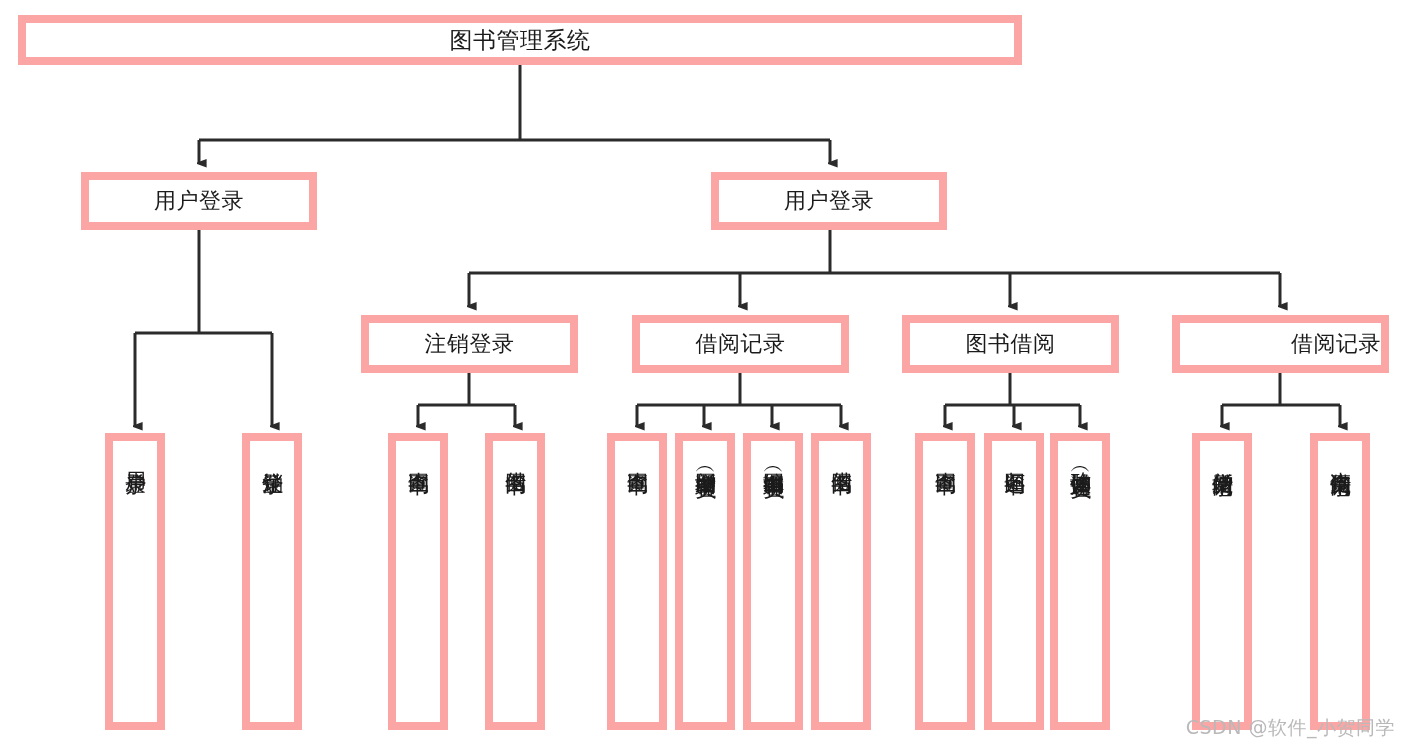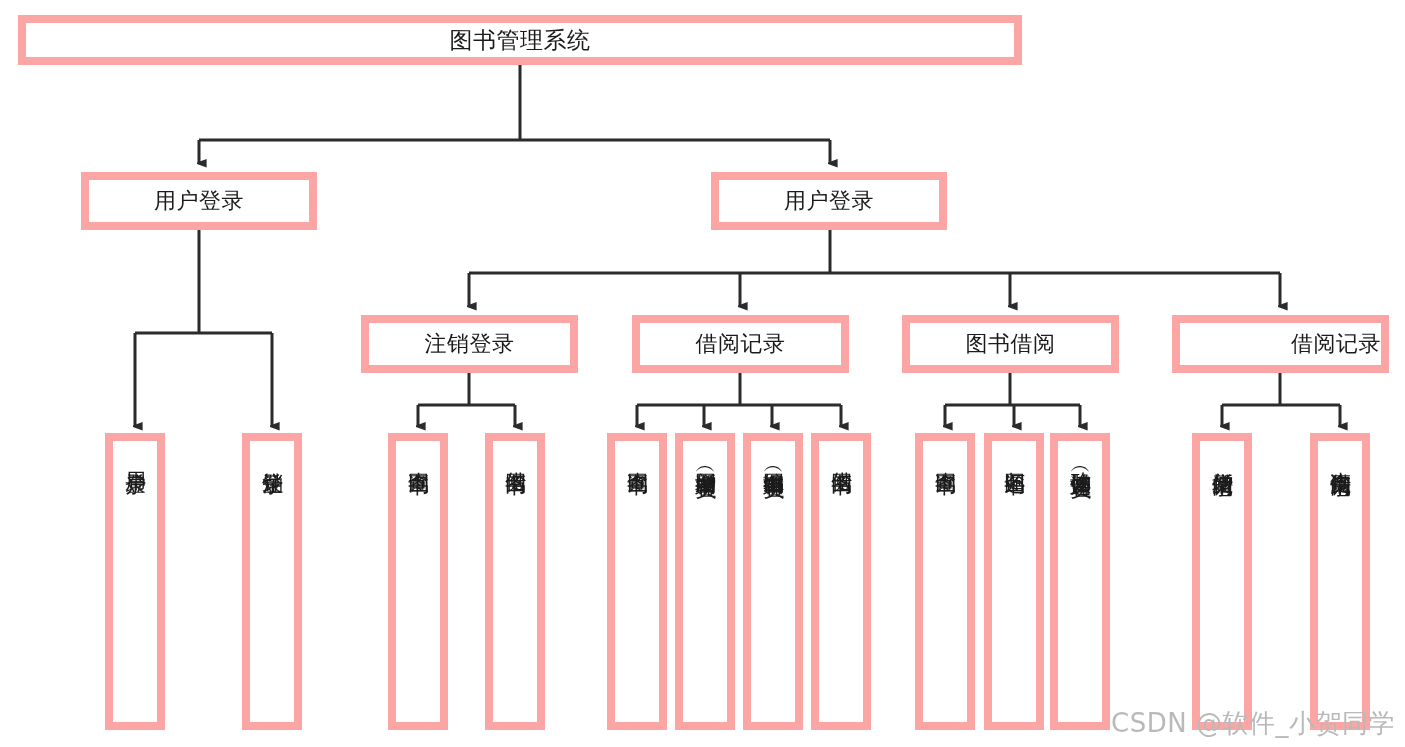--- a/index.html
+++ b/index.html
@@ -60,21 +60,21 @@
     text-orientation: upright;
     font-size: 21px;
     line-height: 1.12;
     letter-spacing: 1px;
     white-space: nowrap;
   }
   #watermark {
     position: absolute;
     right: 10px;
     bottom: 6px;
-    font-size: 26px;
+    font-size: 19px;
     color: #b9b9b9;
     letter-spacing: 0.5px;
     white-space: nowrap;
     pointer-events: none;
     text-align: right;
   }
 </style>
 </head>
 <body>
 

